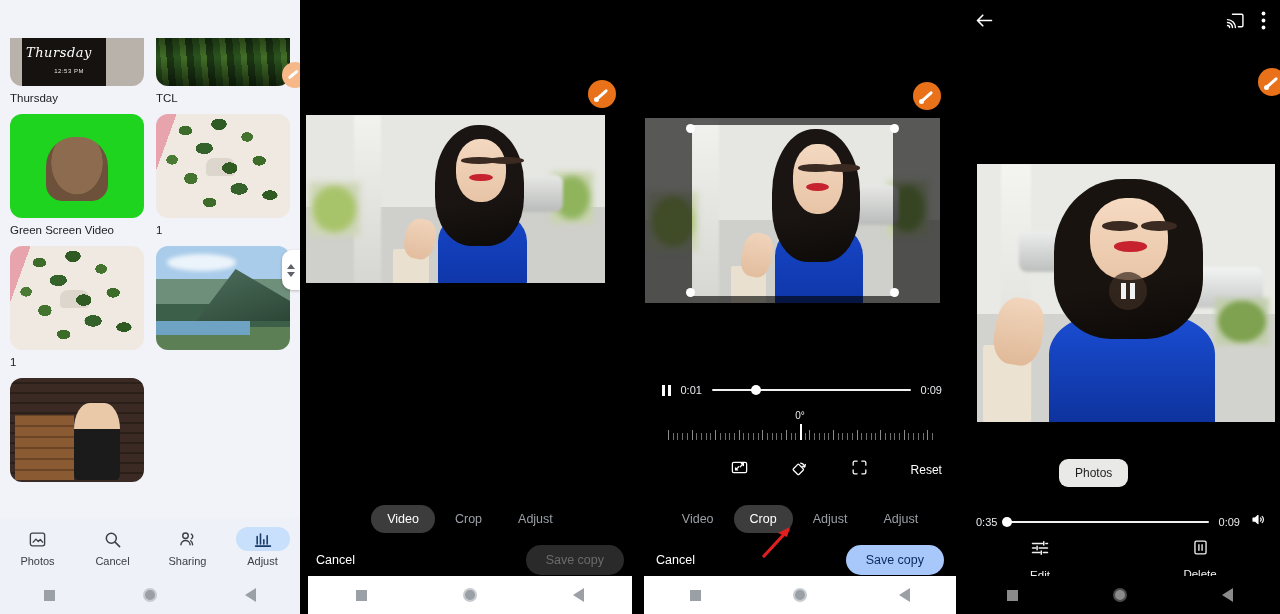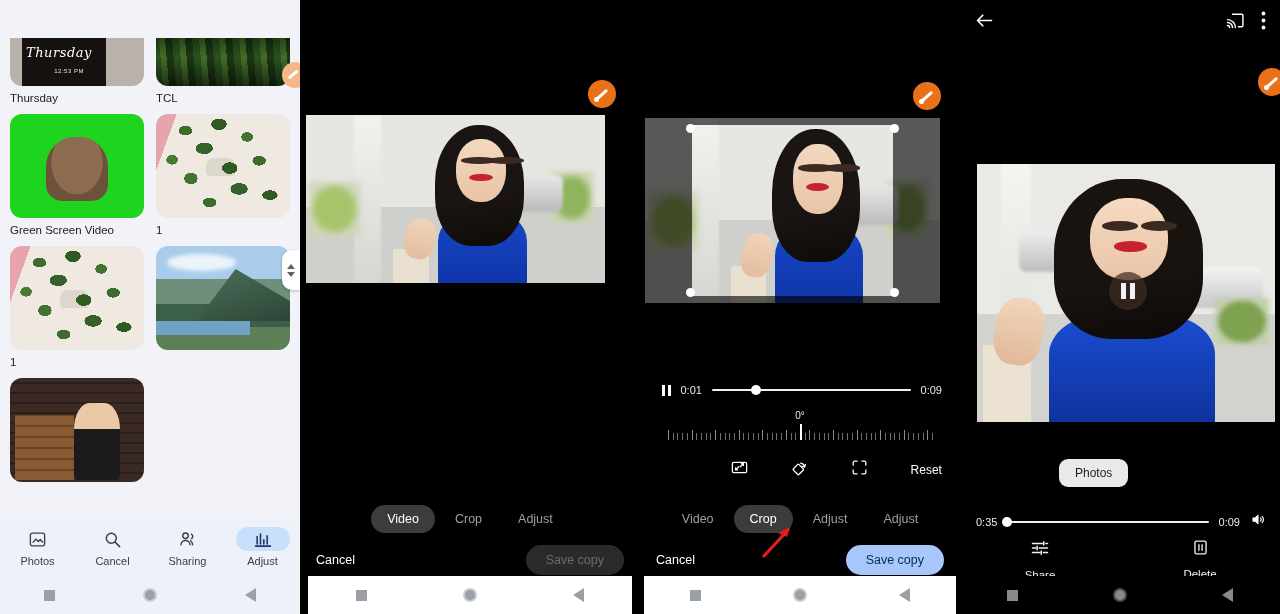--- a/index.html
+++ b/index.html
@@ -712,21 +712,21 @@
     </div>
 
     <div class="p3-actions" style="top:538px;">
       <div class="p3-act">
         <span>
           <svg width="20" height="20" viewBox="0 0 24 24" fill="none" stroke="#f1f1f1" stroke-width="1.8" stroke-linecap="round">
             <path d="M3 6.5h12M19 6.5h2M3 12h4M11 12h10M3 17.5h9M16 17.5h5"></path>
             <path d="M16.5 4.5v4M8.5 10v4M13.5 15.5v4"></path>
           </svg>
         </span>
-        <span class="p3-label">Share</span>
+        <span class="p3-label">Edit</span>
       </div>
       <div class="p3-act">
         <span>
           <svg width="19" height="19" viewBox="0 0 24 24" fill="none" stroke="#f1f1f1" stroke-width="1.7">
             <rect x="5" y="4" width="14" height="16" rx="1.8"></rect>
             <path d="M10 8.5v7M14 8.5v7" stroke-linecap="round"></path>
           </svg>
         </span>
         <span class="p3-label">Delete</span>
       </div>

